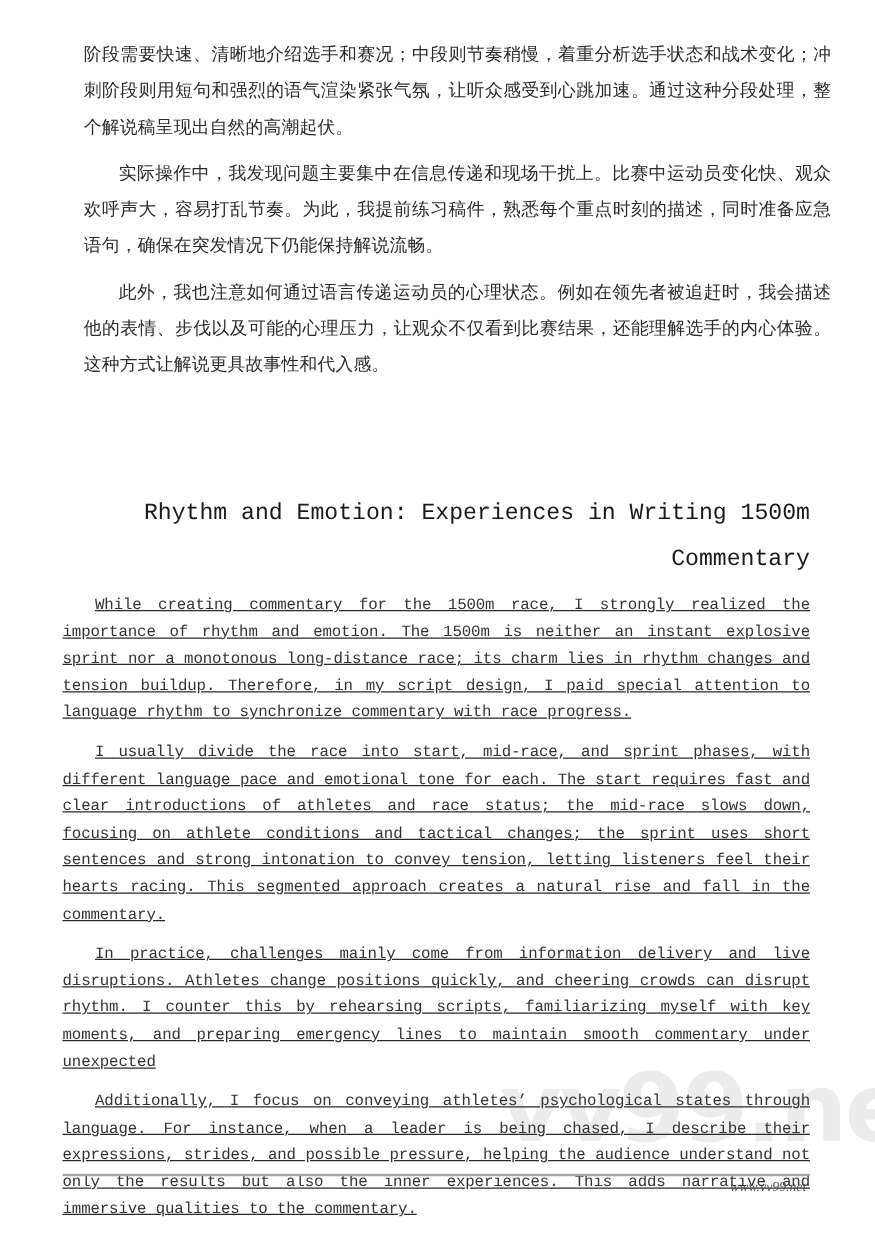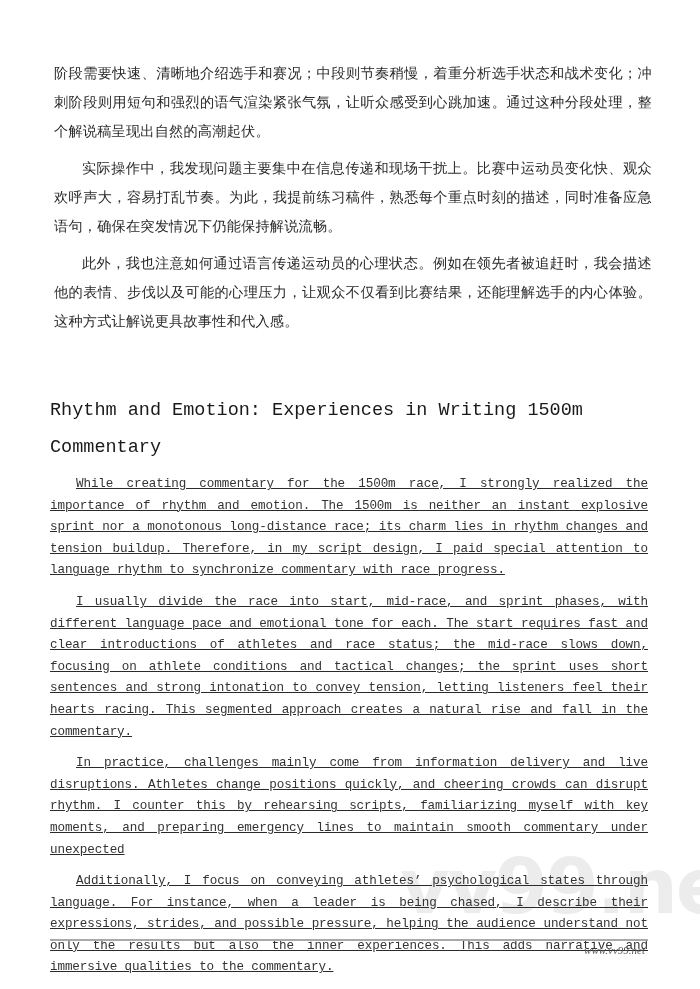--- a/index.html
+++ b/index.html
@@ -28,30 +28,29 @@
       text-indent: 28px;
       text-align: justify;
       letter-spacing: 0.2px;
     }
     .zh-para.continued {
       text-indent: 0;
     }
     .zh-block {
       position: absolute;
       top: 30px;
-      left: 4px;
+      left: 17px;
       width: 598px;
-      margin-top: 29px;
     }
     .title {
       position: absolute;
       top: 392px;
       left: 0;
       width: 598px;
-      text-align: left;
+      text-align: right;
       font-family: "Liberation Mono", monospace;
       font-size: 18.5px;
       line-height: 37px;
       color: #1a1a1a;
       margin: 0;
       font-weight: normal;
     }
     .en-block {
       position: absolute;
       top: 474px;

